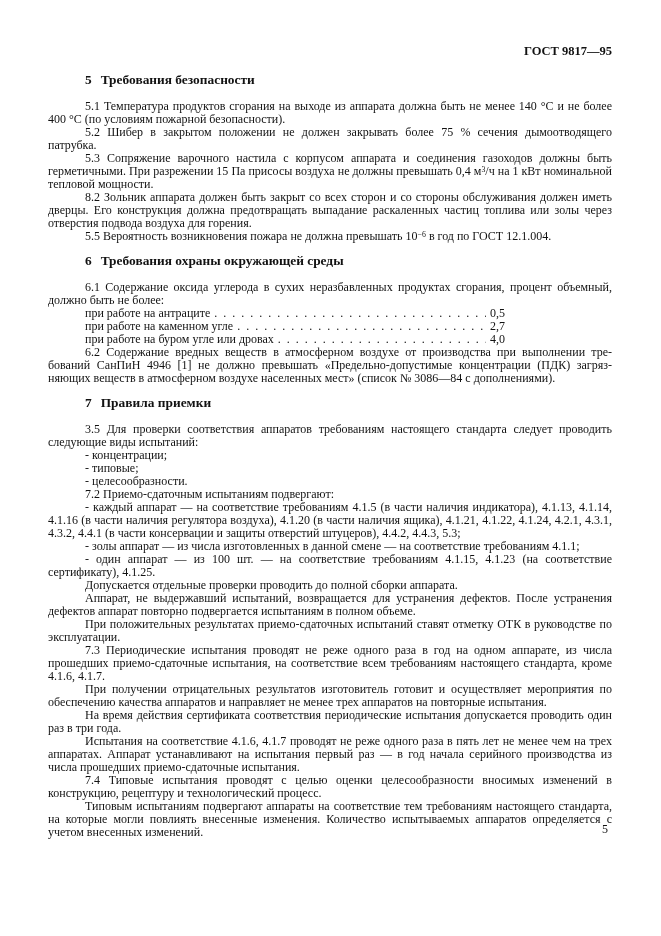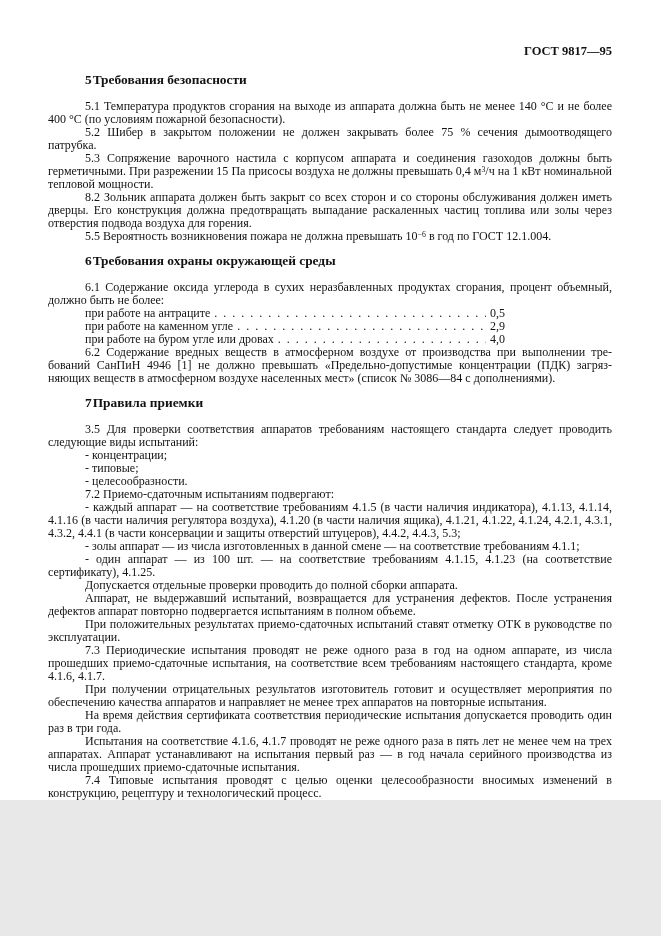--- a/index.html
+++ b/index.html
@@ -1,19 +1,19 @@
 <!DOCTYPE html>
 <html><head>
 <meta charset="utf-8">
 <style>
   html, body { margin: 0; padding: 0; background: #e8e8e8; }
   .page {
     position: relative;
     width: 661px;
-    height: 800px;
+    height: 936px;
     background: #ffffff;
     font-family: "Liberation Serif", "DejaVu Serif", serif;
     color: #121212;
     overflow: hidden;
   }
   .doc-header {
     position: absolute;
     top: 44px;
     left: 48px;
     right: 49px;
@@ -28,21 +28,21 @@
     left: 48px;
     right: 49px;
   }
   .heading {
     font-weight: bold;
     font-size: 13.4px;
     line-height: 16px;
     margin: 10px 0 12px 37px;
   }
   .heading:first-child { margin-top: 0; }
-  .h-text { margin-left: 1px; }
+  .h-text { margin-left: 9px; }
   .para {
     margin: 0;
     font-size: 12px;
     line-height: 13px;
     text-align: justify;
     text-indent: 37px;
     hyphens: manual;
     -webkit-hyphens: manual;
   }
   .sup {
@@ -96,21 +96,21 @@
       <div class="heading"><span>6</span><span class="h-text">Требования охраны окружающей среды</span></div>
       <p class="para">6.1  Содержание оксида углерода в сухих неразбавленных продуктах сгорания, процент объем­ный, должно быть не более:</p>
       <div class="leader-row">
         <span class="leader-label">при работе на антраците</span>
         <span class="leader-dots"></span>
         <span class="leader-value">0,5</span>
       </div>
       <div class="leader-row">
         <span class="leader-label">при работе на каменном угле</span>
         <span class="leader-dots"></span>
-        <span class="leader-value">2,9</span>
+        <span class="leader-value">2,7</span>
       </div>
       <div class="leader-row">
         <span class="leader-label">при работе на буром угле или дровах</span>
         <span class="leader-dots"></span>
         <span class="leader-value">4,0</span>
       </div>
       <p class="para">6.2  Содержание вредных веществ в атмосферном воздухе от производства при выполнении тре­бований СанПиН 4946 [1] не должно превышать «Предельно-допустимые концентрации (ПДК) загряз­няющих веществ в атмосферном воздухе населенных мест» (список № 3086—84 с дополнениями).</p>
       <div class="heading"><span>7</span><span class="h-text">Правила приемки</span></div>
       <p class="para">3.5  Для проверки соответствия аппаратов требованиям настоящего стандарта следует прово­дить следующие виды испытаний:</p>
       <p class="para">- концентрации;</p>

